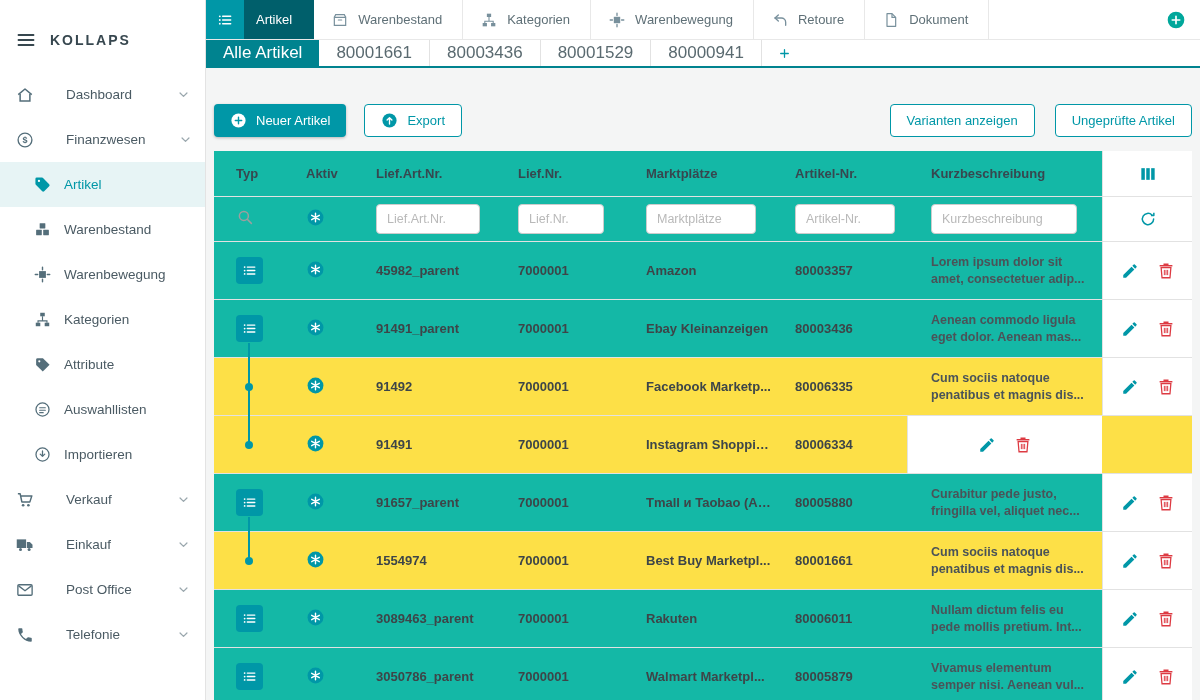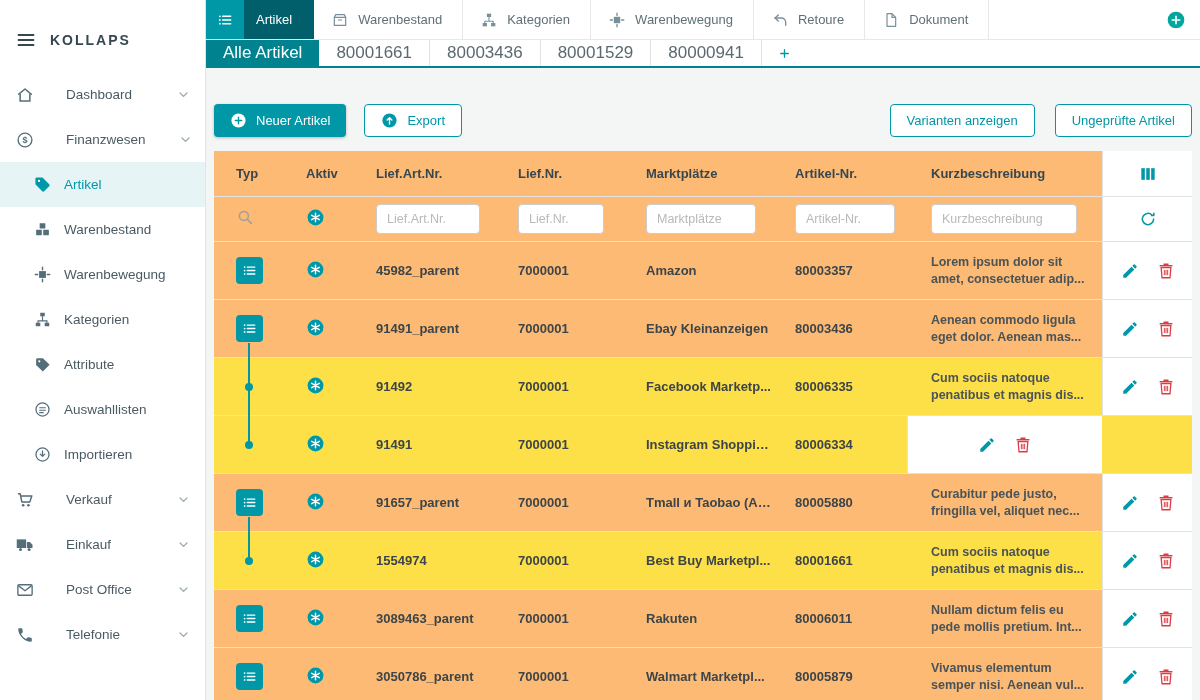--- a/index.html
+++ b/index.html
@@ -58,21 +58,21 @@
     display:inline-flex; align-items:center; gap:9px; padding:0 16px; cursor:pointer; white-space:nowrap; }
   .btn-filled { background:#0097a7; color:#fff; box-shadow:0 1px 3px rgba(0,0,0,.25); }
   .btn-outline { background:#fff; color:#0097a7; border:1px solid #0097a7; }
   .bicon { width:17px; height:17px; }
   .export-btn { margin-left:18px; }
   .toolbar-right { margin-left:auto; display:flex; gap:20px; }
 
   
   .table { margin-top:14px; display:flex; flex-direction:column; }
   .trow { display:grid; grid-template-columns:68px 70px 142px 128px 149px 136px 1fr 90px;
-    align-items:center; background:#fdba74; border-bottom:1px solid #e2e2e2; }
+    align-items:center; background:#14b8a6; border-bottom:1px solid #e2e2e2; }
   .trow.head { height:46px; font-weight:bold; font-size:13px; color:#37474f; }
   .trow.filter { height:45px; }
   .trow.drow { height:58px; font-size:13px; color:#3d4548;font-weight:bold; }
   .cell { padding-left:24px; min-width:0; white-space:nowrap; overflow:hidden; text-overflow:ellipsis; }
   .cell.c1 { padding-left:22px; }
   .cell.kurz { white-space:normal; font-size:12.5px; line-height:1.35; color:#4a5358; padding-right:12px; }
   .cell.actions { padding:0; border-left:1px solid #e2e2e2; align-self:stretch; display:flex;
     align-items:center; justify-content:center; gap:18px; background:#fff; overflow:visible; }
   .cols-ic { width:20px; height:20px; color:#0097a7; }
   .cols-ic svg { width:20px; height:20px; }

